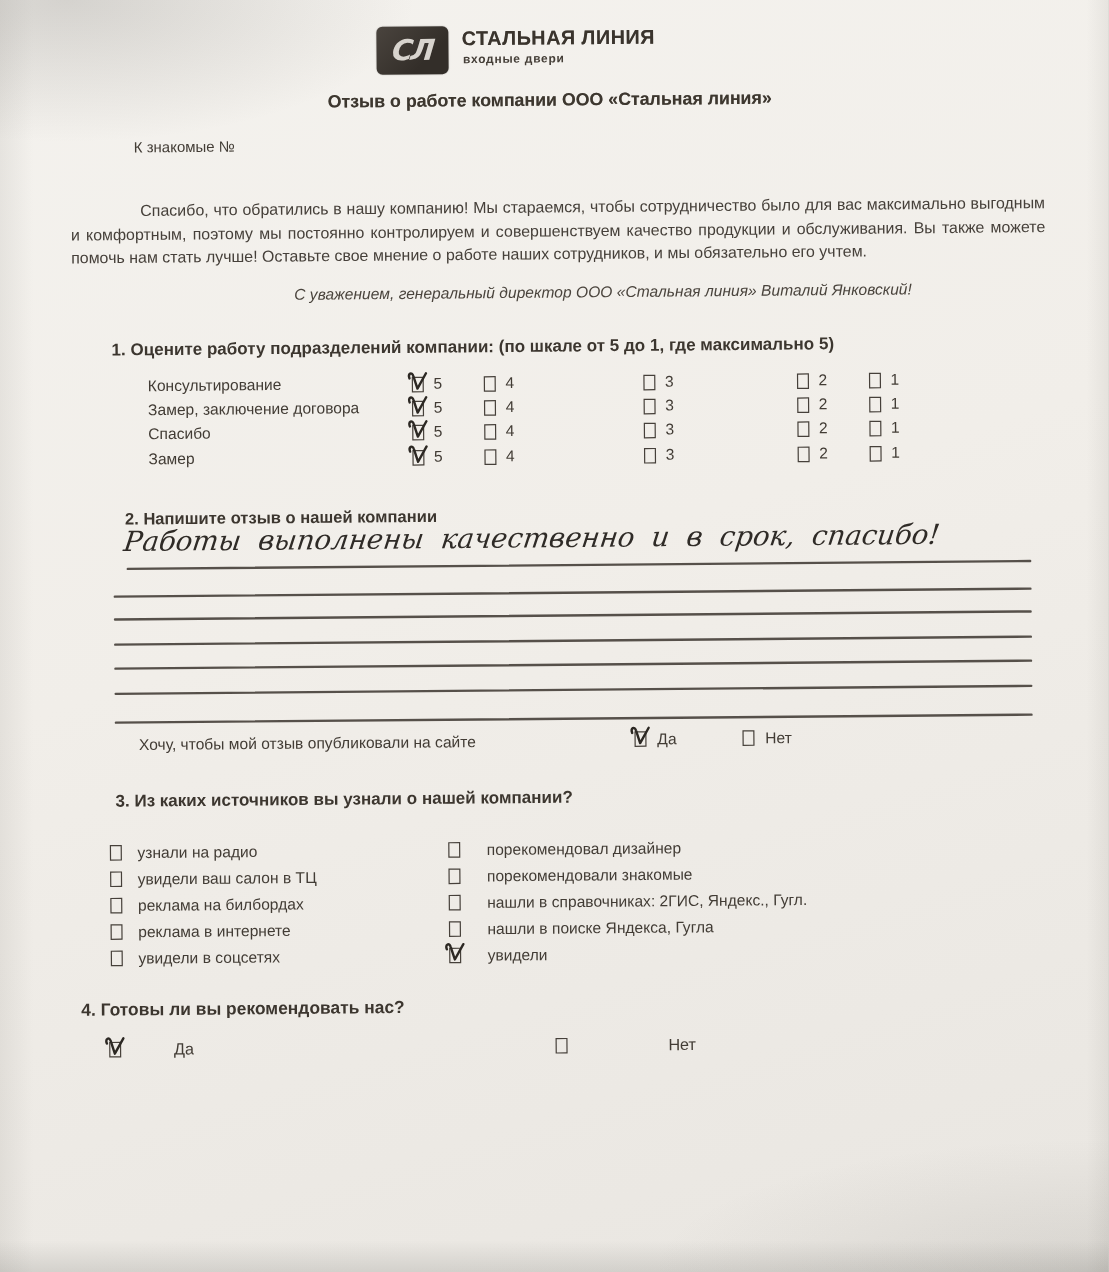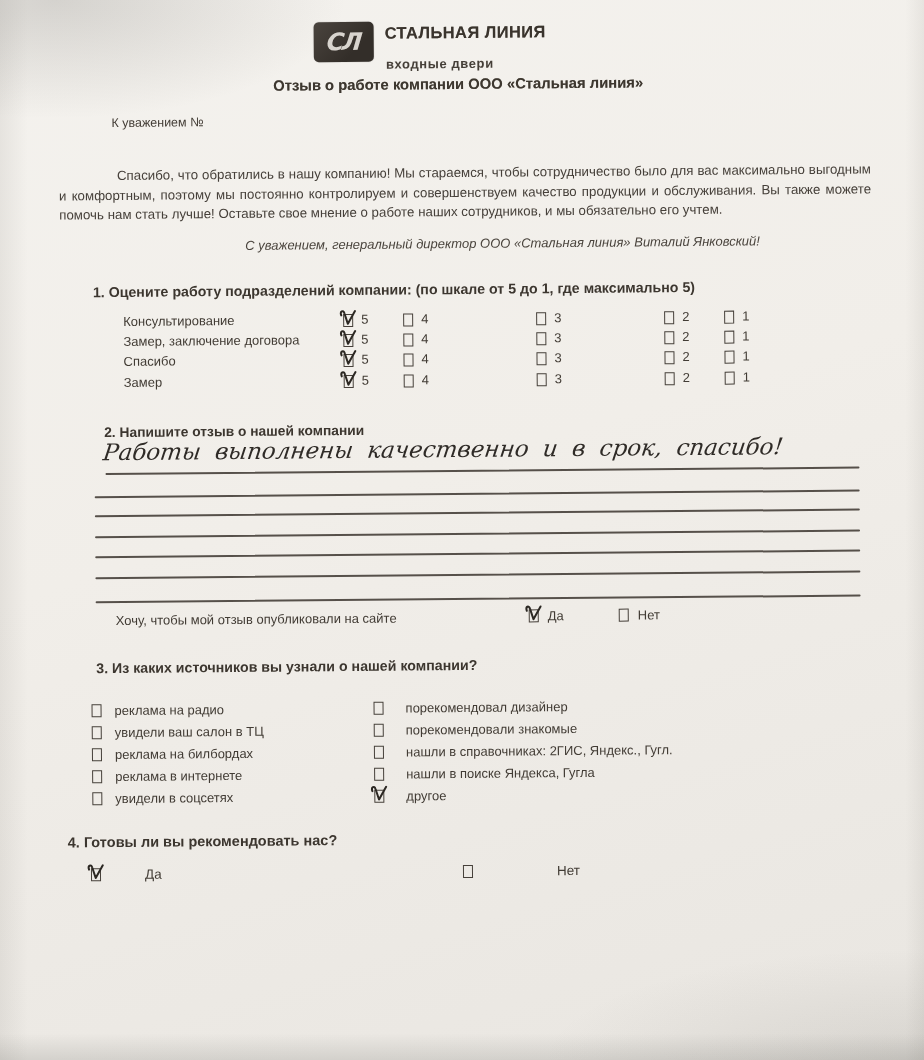--- a/index.html
+++ b/index.html
@@ -18,21 +18,21 @@
   .sheet { position:absolute; inset:0; transform:rotate(-0.5deg); }
   .abs { position:absolute; }
 
   
   .logo-box { left:318px; top:21px; width:60px; height:40px; border-radius:5px;
     background:linear-gradient(135deg,#4a443e 0%, #332e29 70%);
     display:flex; align-items:center; justify-content:center;
     box-shadow:0 0 1px rgba(0,0,0,.4); }
   .logo-mono { font:italic 700 24px "DejaVu Sans", sans-serif; color:#d8d4ce; letter-spacing:-2px; transform:skewX(-6deg); }
   .brand-name { left:389px; top:23px; font-weight:bold; font-size:16.5px; letter-spacing:.4px; color:#3a342d; }
-  .brand-tagline { left:390px; top:44px; font-weight:bold; font-size:13px; letter-spacing:.6px; color:#453f38;margin-top:12px; }
+  .brand-tagline { left:390px; top:44px; font-weight:bold; font-size:10px; letter-spacing:.6px; color:#453f38; }
   .form-title { left:0; top:76px; width:100%; text-align:center; font-weight:bold; font-size:14.8px; color:#3d372f; }
   .contract { left:115px; top:113px; font-size:12.5px; }
 
   .intro { left:62px; top:150px; width:812px; font-size:13.3px; line-height:19.5px;
     text-align:justify; text-indent:58px; color:#46403a; }
   .signature { left:140px; top:236px; width:730px; text-align:center; font-style:italic; font-size:13px; color:#4a443d; }
 
   .qhead { font-weight:bold; font-size:14.2px; color:#3c362f; }
 
   
@@ -69,21 +69,21 @@
 
 <div id="page">
 <div class="sheet">
 
   <div class="abs logo-box">
     <span class="logo-mono soft">СЛ</span>
   </div>
   <div class="abs brand-name soft">СТАЛЬНАЯ ЛИНИЯ</div>
   <div class="abs brand-tagline">входные двери</div>
   <div class="abs form-title soft">Отзыв о работе компании ООО «Стальная линия»</div>
-  <div class="abs contract">К уважением №</div>
+  <div class="abs contract">К знакомые №</div>
 
   <p class="abs intro">Спасибо, что обратились в нашу компанию! Мы стараемся, чтобы сотрудничество было для вас максимально выгодным и комфортным, поэтому мы постоянно контролируем и совершенствуем качество продукции и обслуживания. Вы также можете помочь нам стать лучше! Оставьте свое мнение о работе наших сотрудников, и мы обязательно его учтем.</p>
   <div class="abs signature">С уважением, генеральный директор ООО «Стальная линия» Виталий Янковский!</div>
 
   <div class="abs qhead" style="left:95px; top:281px;">1. Оцените работу подразделений компании: (по шкале от 5 до 1, где максимально 5)</div>
 
   <div class="abs q1row" style="top:311px;">
     <span class="lbl">Консультирование</span>
     <span class="cell c5">
           <span class="cb" data-checked="true">
@@ -288,21 +288,21 @@
   </span>
 
   <div class="abs qhead" style="left:95px; top:657px;">3. Из каких источников вы узнали о нашей компании?</div>
 
   <span class="abs srcitem left" style="top:700px;">
         <span class="cb" data-checked="false">
           <svg class="mark" viewBox="0 0 17 17">
             <path d="M2 6 C0.5 2, 4 0.5, 5 4 L8.2 14 L15 2"></path>
           </svg>
         </span>
-        <span class="olbl">реклама на радио</span>
+        <span class="olbl">узнали на радио</span>
       </span>
   <span class="abs srcitem left" style="top:722px;">
         <span class="cb" data-checked="false">
           <svg class="mark" viewBox="0 0 17 17">
             <path d="M2 6 C0.5 2, 4 0.5, 5 4 L8.2 14 L15 2"></path>
           </svg>
         </span>
         <span class="olbl">увидели ваш салон в ТЦ</span>
       </span>
   <span class="abs srcitem left" style="top:744px;">
@@ -361,21 +361,21 @@
           </svg>
         </span>
         <span class="olbl">нашли в поиске Яндекса, Гугла</span>
       </span>
   <span class="abs srcitem right" style="top:788px;">
         <span class="cb" data-checked="true">
           <svg class="mark" viewBox="0 0 17 17">
             <path d="M2 6 C0.5 2, 4 0.5, 5 4 L8.2 14 L15 2"></path>
           </svg>
         </span>
-        <span class="olbl">другое</span>
+        <span class="olbl">увидели</span>
       </span>
 
   <div class="abs qhead" style="left:65px; top:831px; font-size:14.5px;">4. Готовы ли вы рекомендовать нас?</div>
   <span class="abs q4opt" style="left:88px; top:864px;">
     <span class="cb" data-checked="true">
           <svg class="mark" viewBox="0 0 17 17">
             <path d="M2 6 C0.5 2, 4 0.5, 5 4 L8.2 14 L15 2"></path>
           </svg>
         </span>
     <span class="olbl" style="margin-left:44px;">Да</span>

